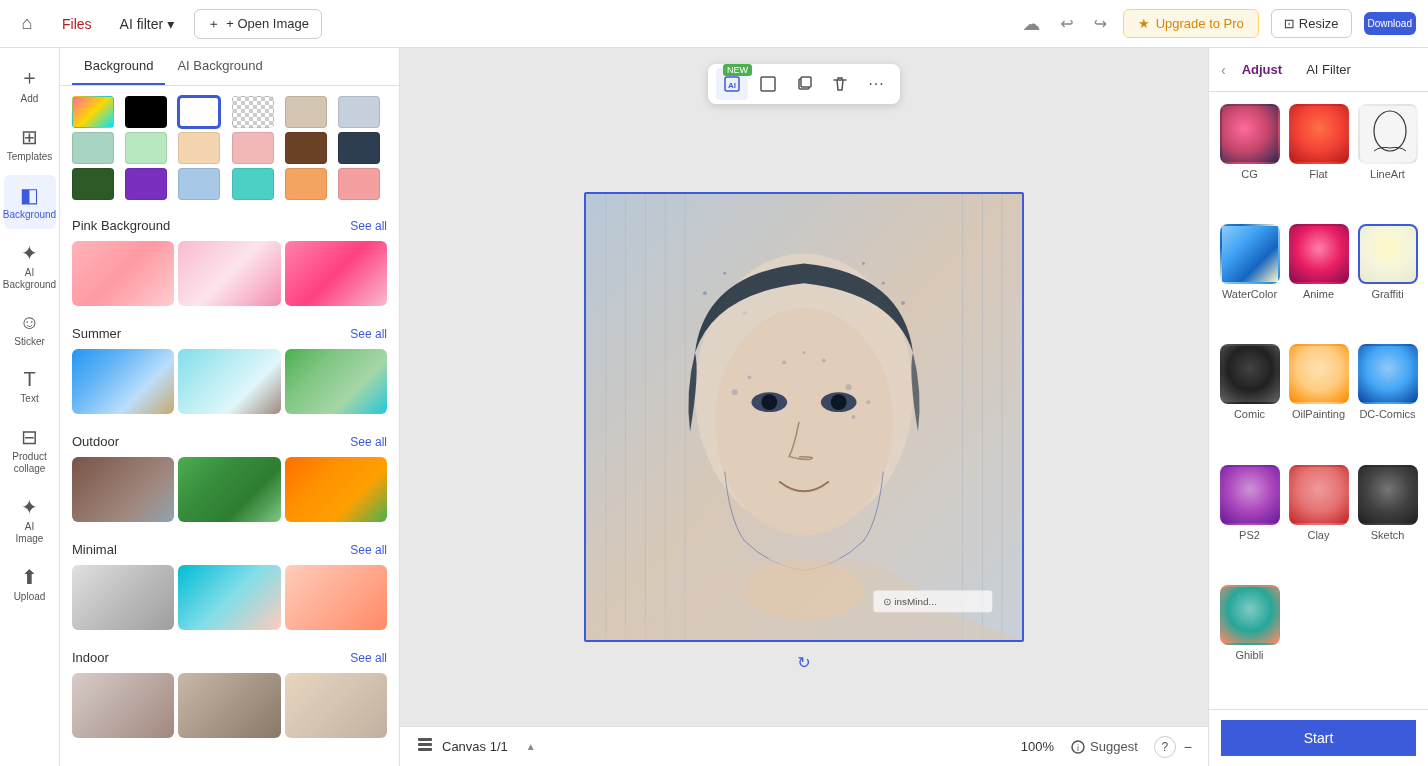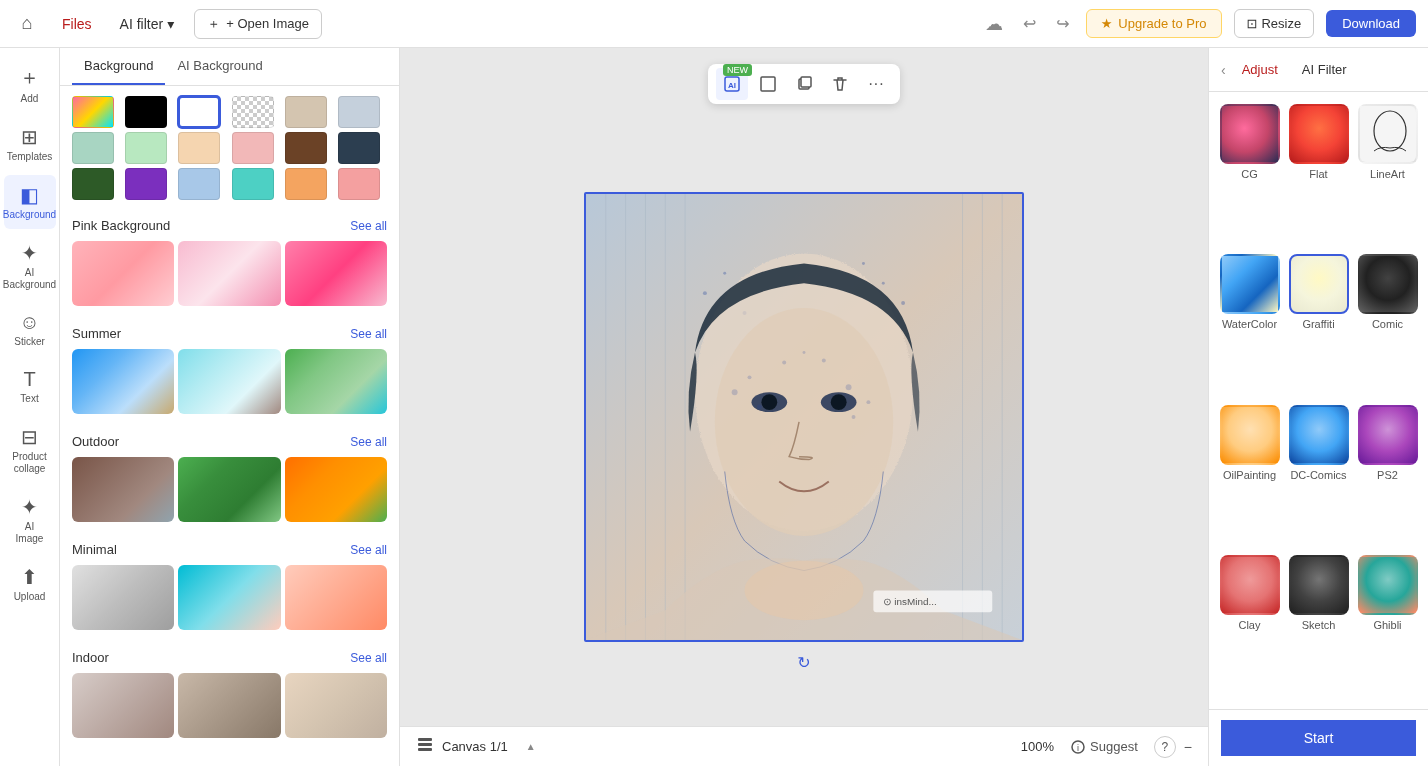--- a/index.html
+++ b/index.html
@@ -10,21 +10,21 @@
     .topbar-home { width: 30px; height: 30px; display: flex; align-items: center; justify-content: center; color: #555; font-size: 18px; cursor: pointer; }
     .topbar-files { font-size: 14px; color: #b91c1c; cursor: pointer; padding: 4px 8px; border-radius: 4px; }
     .topbar-aifilter { display: flex; align-items: center; gap: 4px; font-size: 14px; color: #333; cursor: pointer; padding: 4px 8px; border-radius: 4px; }
     .topbar-open { display: flex; align-items: center; gap: 6px; background: #fff; border: 1px solid #ccc; border-radius: 6px; padding: 5px 12px; font-size: 13px; color: #333; cursor: pointer; }
     .topbar-spacer { flex: 1; }
     .topbar-sync { color: #888; font-size: 18px; cursor: pointer; padding: 4px; }
     .topbar-undo { color: #888; font-size: 16px; cursor: pointer; padding: 4px; }
     .topbar-redo { color: #888; font-size: 16px; cursor: pointer; padding: 4px; }
     .topbar-upgrade { display: flex; align-items: center; gap: 6px; background: #fff7e6; border: 1px solid #ffd666; color: #d48806; border-radius: 6px; padding: 6px 14px; font-size: 13px; font-weight: 500; cursor: pointer; }
     .topbar-resize { display: flex; align-items: center; gap: 4px; background: #fff; border: 1px solid #ccc; border-radius: 6px; padding: 6px 12px; font-size: 13px; color: #333; cursor: pointer; }
-    .topbar-download { background: #3b5bdb; color: #fff; border: none; border-radius: 6px; padding: 6px 16px; font-size: 13px; font-weight: 500; cursor: pointer; }
+    .topbar-download { background: #3b5bdb; color: #fff; border: none; border-radius: 6px; padding: 6px 4px; font-size: 10px; font-weight: 500; cursor: pointer; }
 
     
     .main { display: flex; flex: 1; overflow: hidden; }
 
     
     .left-icons { width: 60px; background: #fff; border-right: 1px solid #e0e0e0; display: flex; flex-direction: column; align-items: center; padding: 8px 0; gap: 4px; flex-shrink: 0; }
     .left-icon-item { display: flex; flex-direction: column; align-items: center; gap: 2px; padding: 8px 6px; border-radius: 6px; cursor: pointer; width: 52px; }
     .left-icon-item.active { background: #eef2ff; }
     .left-icon-item .icon-shape { font-size: 20px; color: #555; }
     .left-icon-item.active .icon-shape { color: #3b5bdb; }
@@ -79,21 +79,21 @@
     .canvas-help { width: 22px; height: 22px; border-radius: 50%; border: 1px solid #ccc; display: flex; align-items: center; justify-content: center; font-size: 12px; color: #555; cursor: pointer; }
     .canvas-minus { color: #555; font-size: 14px; cursor: pointer; }
 
     
     .collapse-btn { position: absolute; right: -14px; top: 50%; transform: translateY(-50%); width: 14px; height: 40px; background: #fff; border: 1px solid #e0e0e0; border-left: none; border-radius: 0 4px 4px 0; display: flex; align-items: center; justify-content: center; cursor: pointer; color: #888; font-size: 10px; z-index: 5; }
 
     
     .right-panel { width: 220px; background: #fff; border-left: 1px solid #e0e0e0; display: flex; flex-direction: column; flex-shrink: 0; }
     .right-panel-header { display: flex; align-items: center; padding: 10px 12px; border-bottom: 1px solid #e0e0e0; gap: 8px; }
     .right-panel-back { color: #888; font-size: 14px; cursor: pointer; }
-    .right-panel-tab { font-size: 13px; color: #b91c1c; cursor: pointer; padding: 4px 8px; }
+    .right-panel-tab { font-size: 13px; color: #701a75; cursor: pointer; padding: 4px 8px; font-weight: bold; }
     .right-panel-tab.active { color: #333; font-weight: 500; }
 
     .filter-grid { display: grid; grid-template-columns: 1fr 1fr 1fr; gap: 8px; padding: 12px 10px; overflow-y: auto; flex: 1; }
     .filter-item { display: flex; flex-direction: column; align-items: center; gap: 4px; cursor: pointer; }
     .filter-thumb { width: 60px; height: 60px; border-radius: 8px; overflow: hidden; background: #e0e0e0; border: 2px solid transparent; }
     .filter-thumb.selected { border-color: #3b5bdb; }
     .filter-label { font-size: 11px; color: #555; text-align: center; }
 
     
     .start-btn-wrapper { padding: 10px 12px; border-top: 1px solid #e0e0e0; }
@@ -449,20 +449,24 @@
           </svg>
         </div>
         <span class="filter-label">LineArt</span>
       </div>
 
       <div class="filter-item">
         <div class="filter-thumb ft-watercolor"></div>
         <span class="filter-label">WaterColor</span>
       </div>
       <div class="filter-item">
+        <div class="filter-thumb ft-anime"></div>
+        <span class="filter-label">Anime</span>
+      </div>
+      <div class="filter-item">
         <div class="filter-thumb ft-graffiti selected"></div>
         <span class="filter-label">Graffiti</span>
       </div>
 
       <div class="filter-item">
         <div class="filter-thumb ft-comic"></div>
         <span class="filter-label">Comic</span>
       </div>
       <div class="filter-item">
         <div class="filter-thumb ft-oilpainting"></div>

